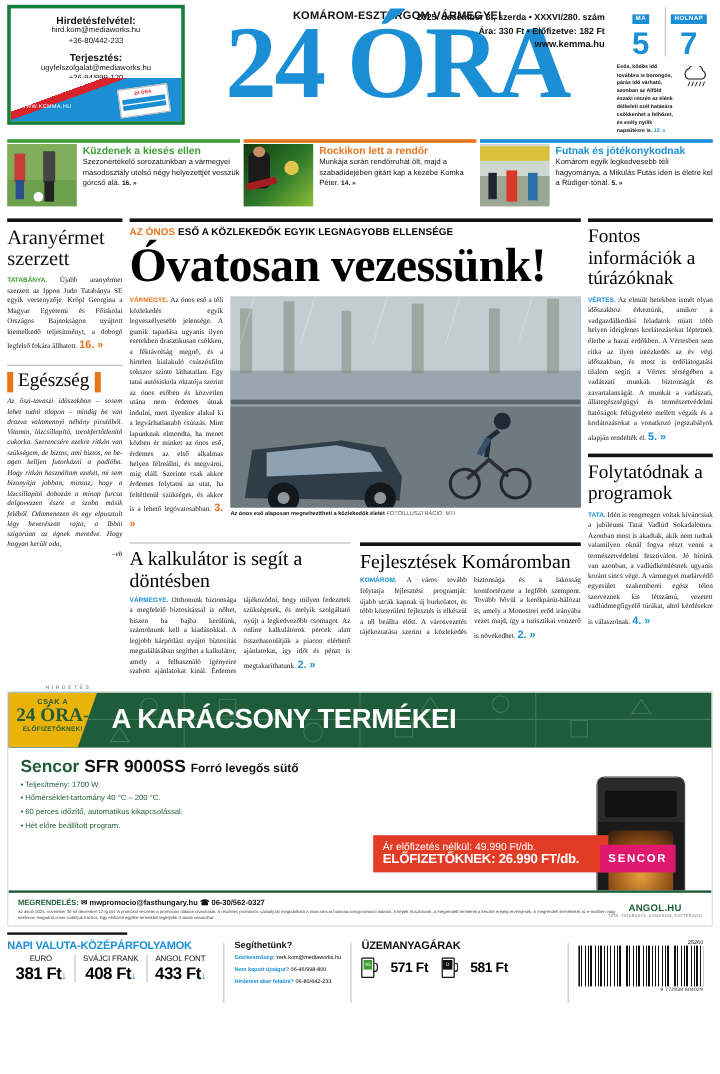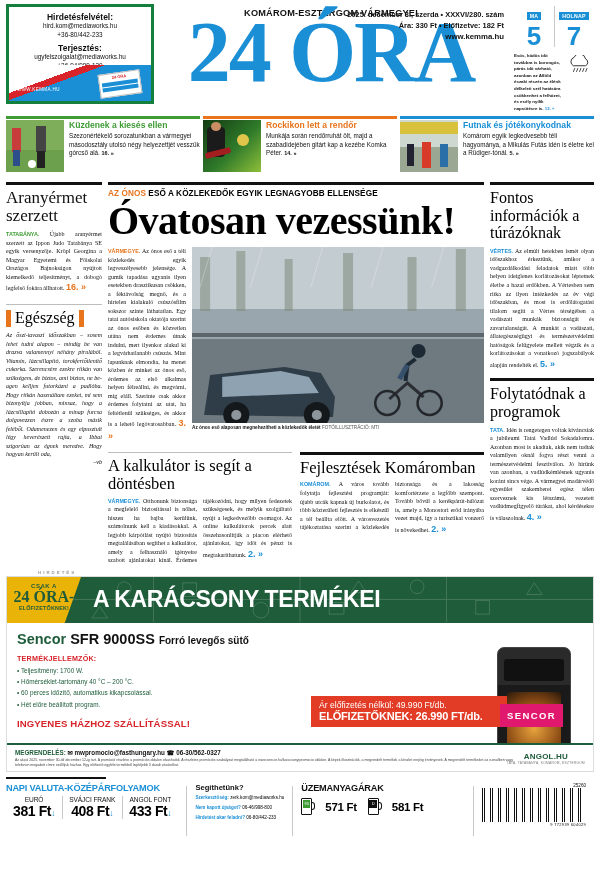--- a/index.html
+++ b/index.html
@@ -485,28 +485,26 @@
       </div>
       <div class="ad-headline">A KARÁCSONY TERMÉKEI</div>
     </div>
 
     <div class="ad-body">
       <div class="ad-prod">
         <span>Sencor</span>
         <span class="model">SFR 9000SS</span>
         <span class="kind">Forró levegős sütő</span>
       </div>
-      <div class="ad-feat-h">TERMÉKJELLEMZŐK:</div>
       <div class="ad-feat">
         <div>• <span>Teljesítmény: 1700 W.</span></div>
         <div>• <span>Hőmérséklet-tartomány 40 °C – 200 °C.</span></div>
         <div>• <span>60 perces időzítő, automatikus kikapcsolással.</span></div>
         <div>• <span>Hét előre beállított program.</span></div>
       </div>
-      <div class="ad-free">INGYENES HÁZHOZ SZÁLLÍTÁSSAL!</div>
 
       <div class="airfryer">
         <div class="af-panel"></div>
         <div class="af-win"></div>
       </div>
     </div>
 
     <div class="price-box">
       <div class="p1">Ár előfizetés nélkül: 49.990 Ft/db.</div>
       <div class="p2">ELŐFIZETŐKNEK: 26.990 FT/db.</div>

